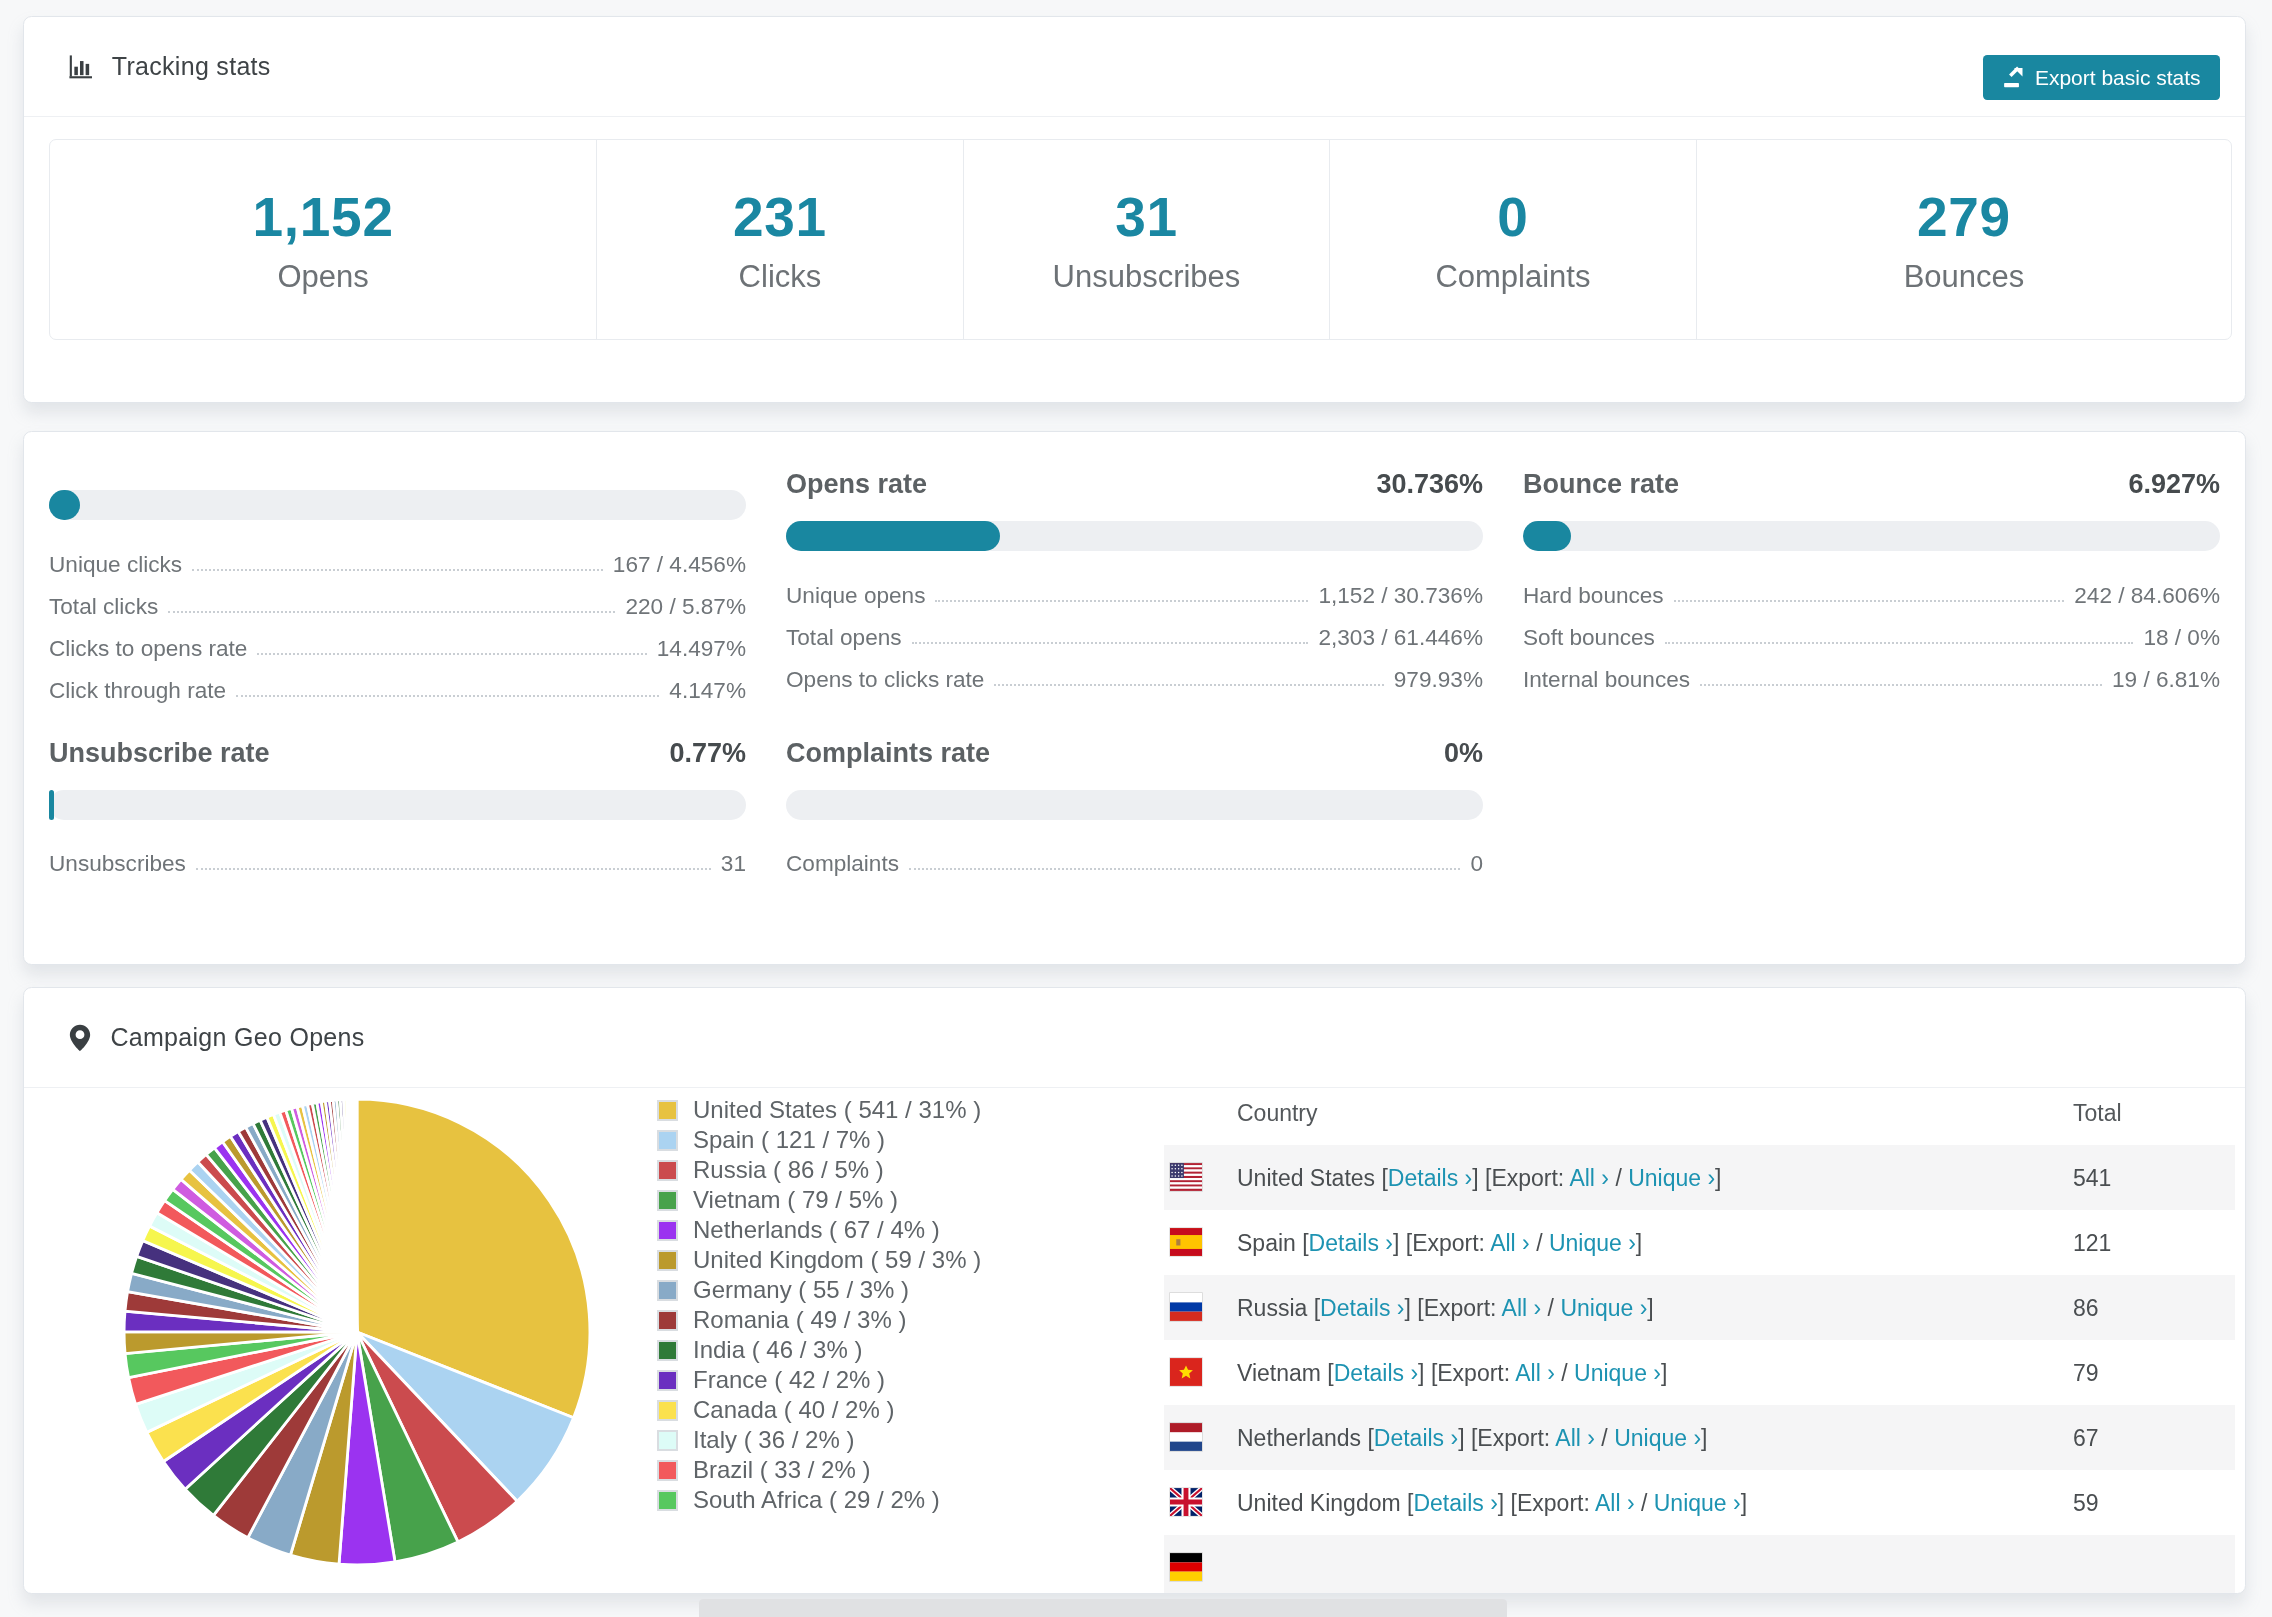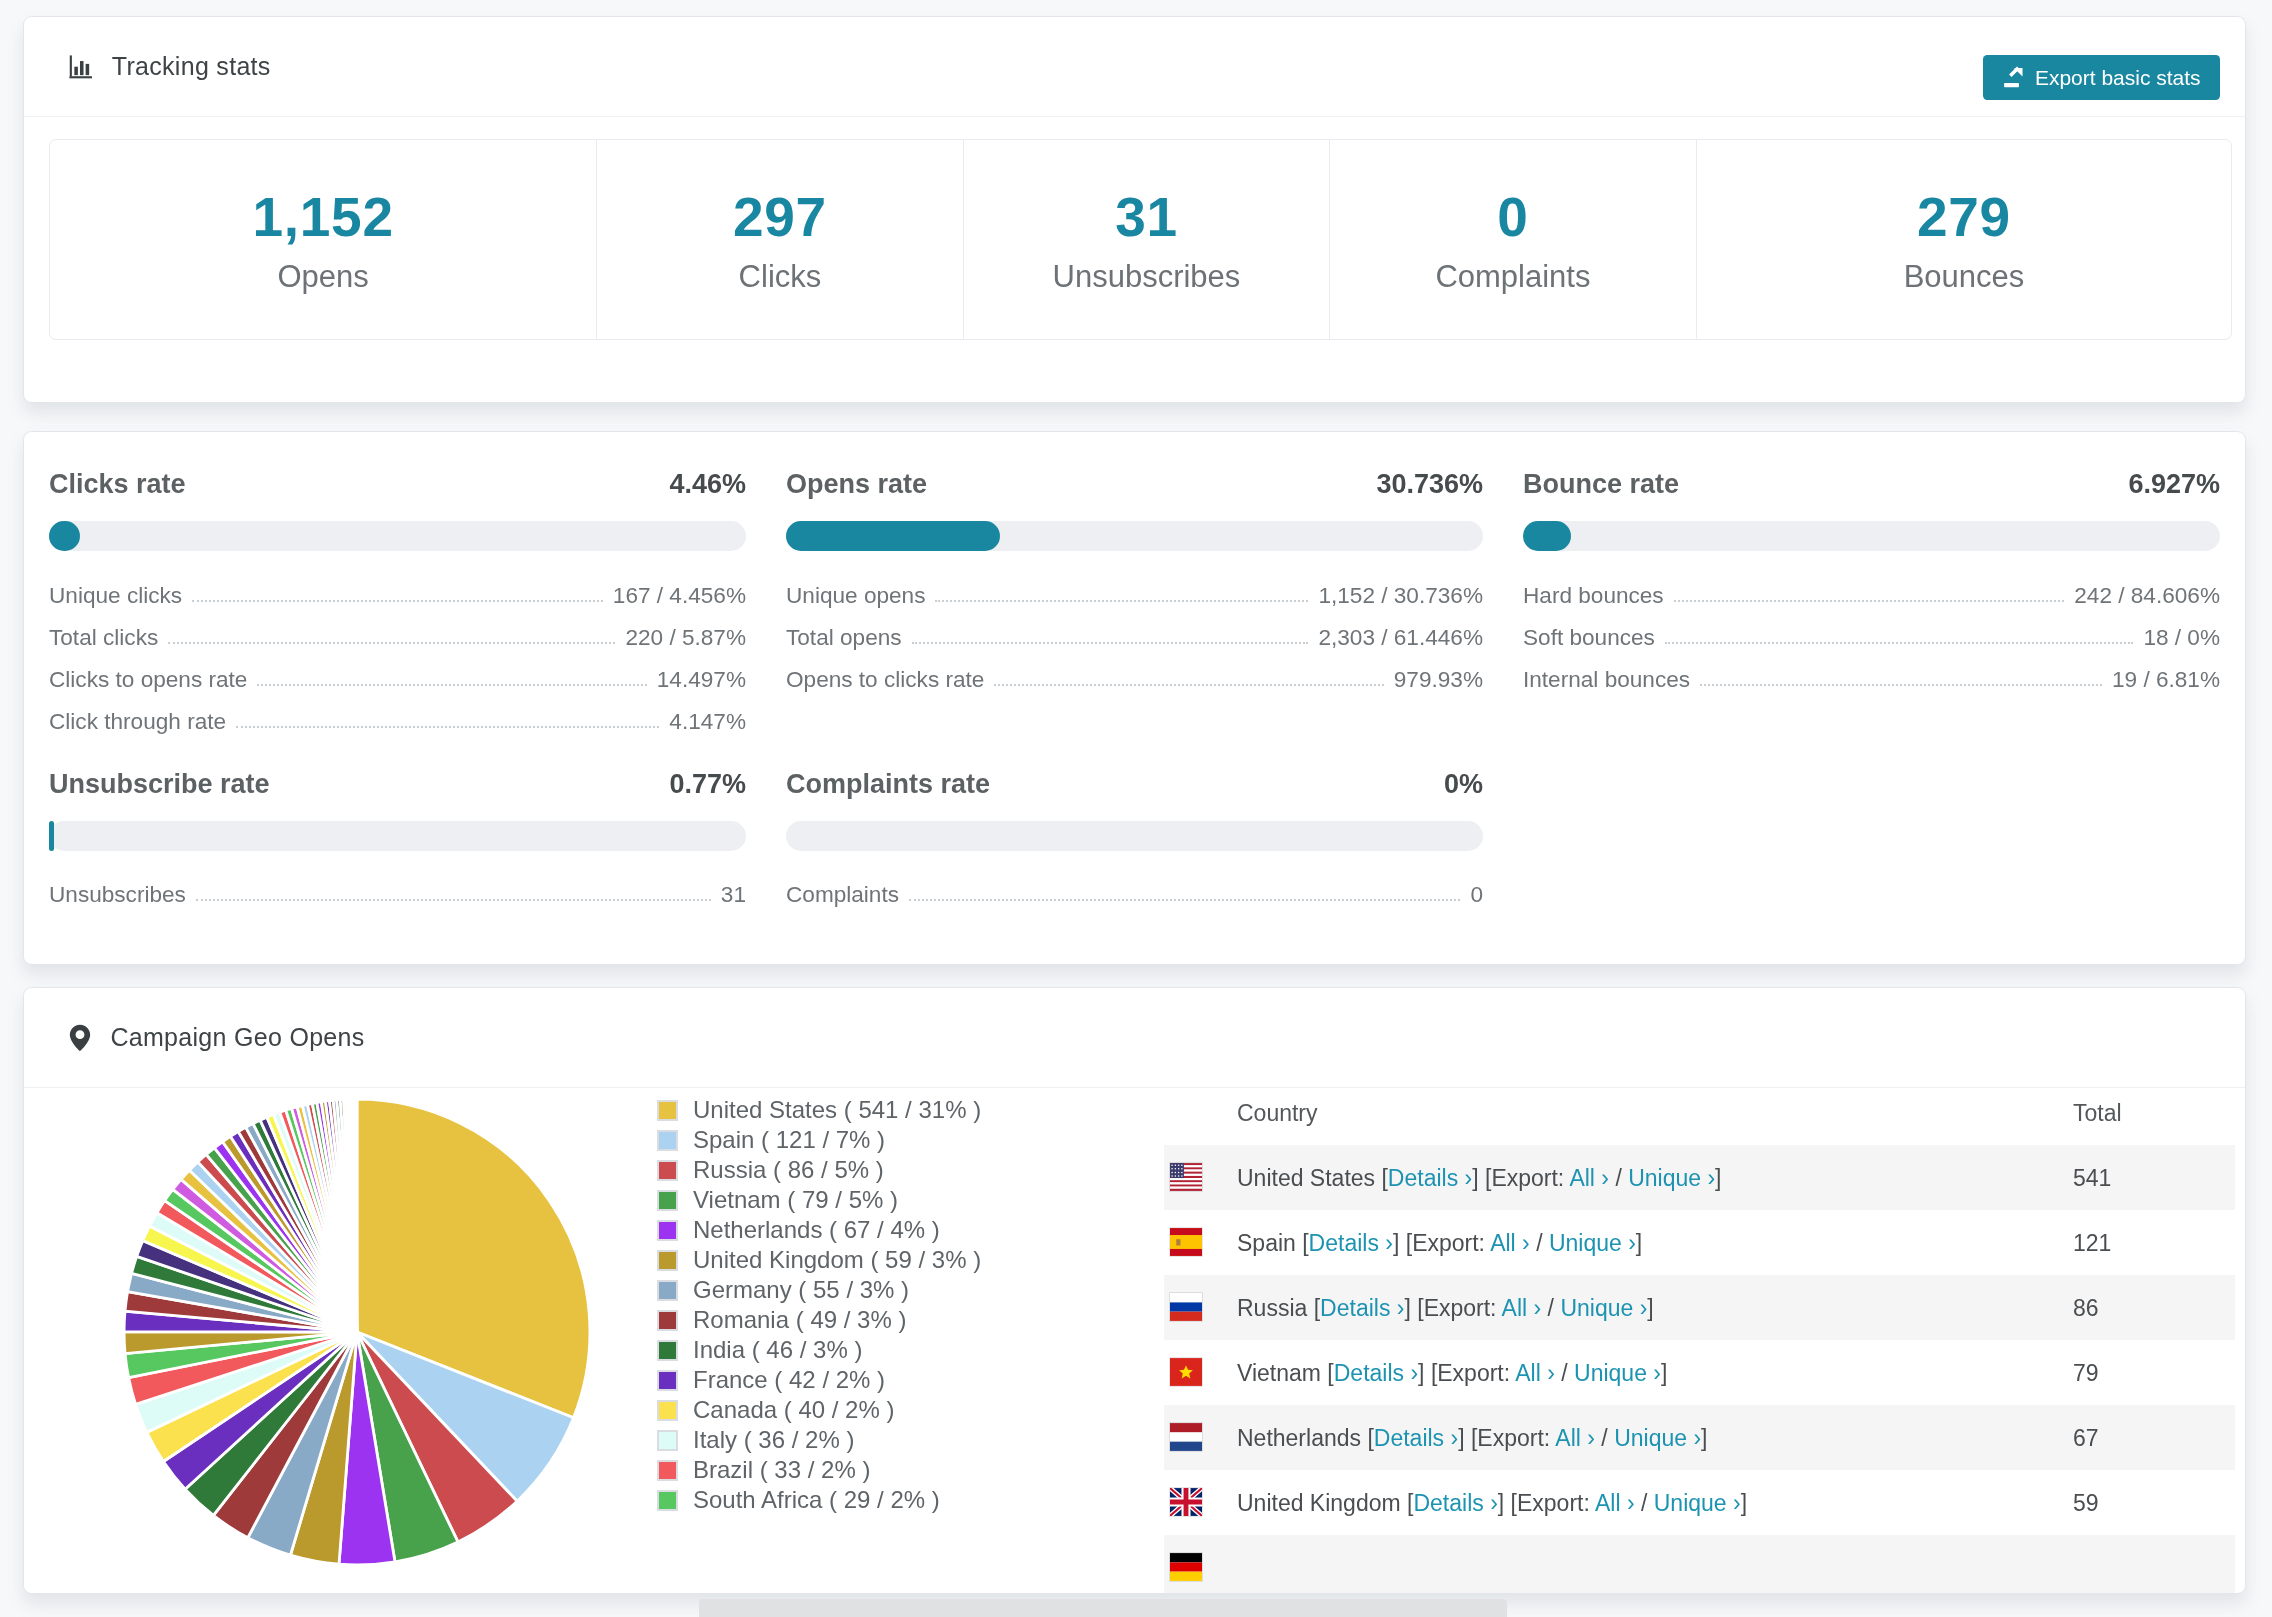--- a/index.html
+++ b/index.html
@@ -89,45 +89,41 @@
         </span>
         <span>Export basic stats</span>
       </button>
     </div>
     <div class="stats-box" id="statsBox">
         <div class="stat-cell">
           <div class="stat-value">1,152</div>
           <div class="stat-label">Opens</div>
         </div>
         <div class="stat-cell">
-          <div class="stat-value">297</div>
+          <div class="stat-value">231</div>
           <div class="stat-label">Clicks</div>
         </div>
         <div class="stat-cell">
           <div class="stat-value">31</div>
           <div class="stat-label">Unsubscribes</div>
         </div>
         <div class="stat-cell">
           <div class="stat-value">0</div>
           <div class="stat-label">Complaints</div>
         </div>
         <div class="stat-cell">
           <div class="stat-value">279</div>
           <div class="stat-label">Bounces</div>
         </div>
       </div>
   </section>
 
   <section class="card card2">
     <div class="rates-grid" id="ratesGrid">
         <div class="rate-panel">
-          <div class="rate-head">
-            <span class="rate-title">Clicks rate</span>
-            <span class="rate-value">4.46%</span>
-          </div>
           <div class="bar">
             <div class="bar-fill" style="width: 4.46%;"></div>
           </div>
           <div class="rate-rows">
             <div class="rate-row">
               <span class="rr-label">Unique clicks</span>
               <span class="leader"></span>
               <span class="rr-value">167 / 4.456%</span>
             </div>
             <div class="rate-row">

